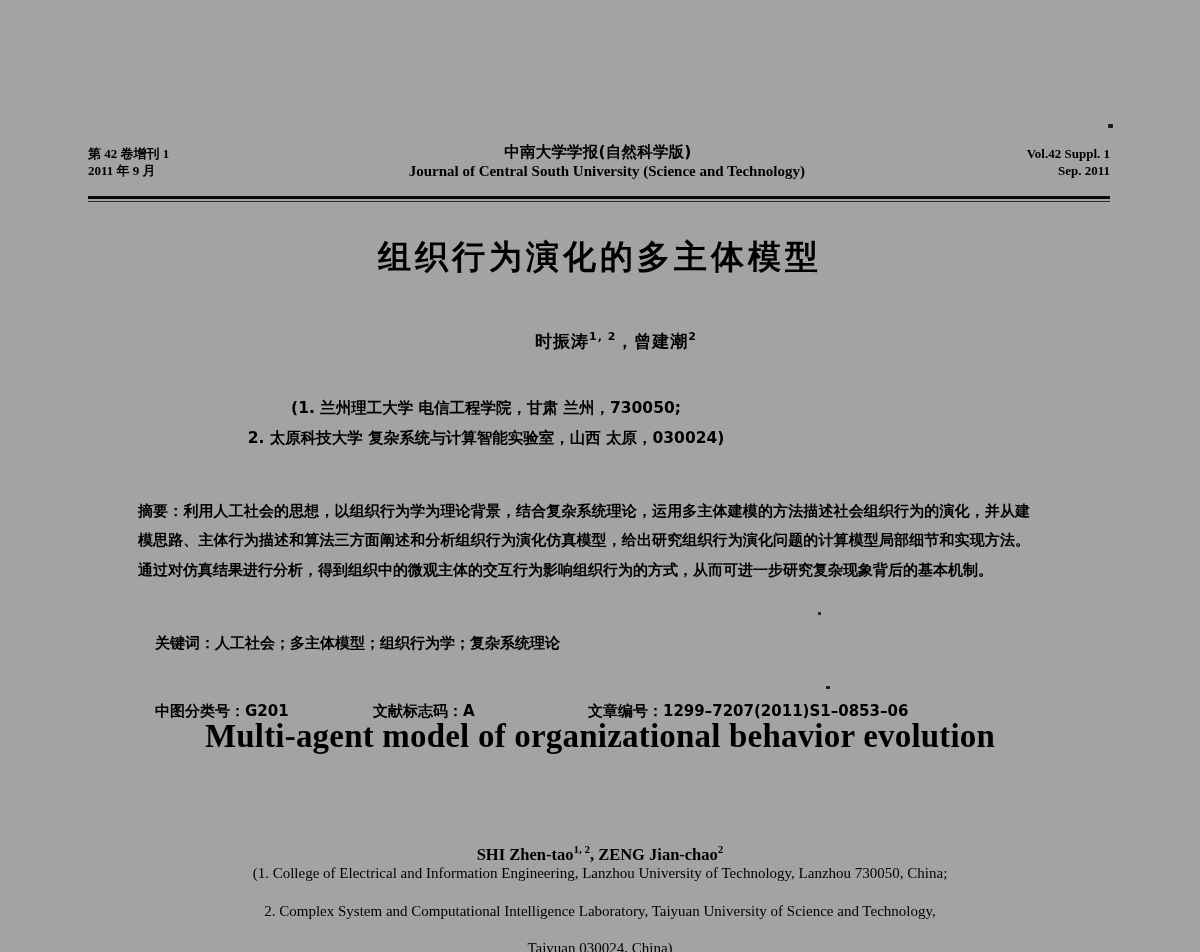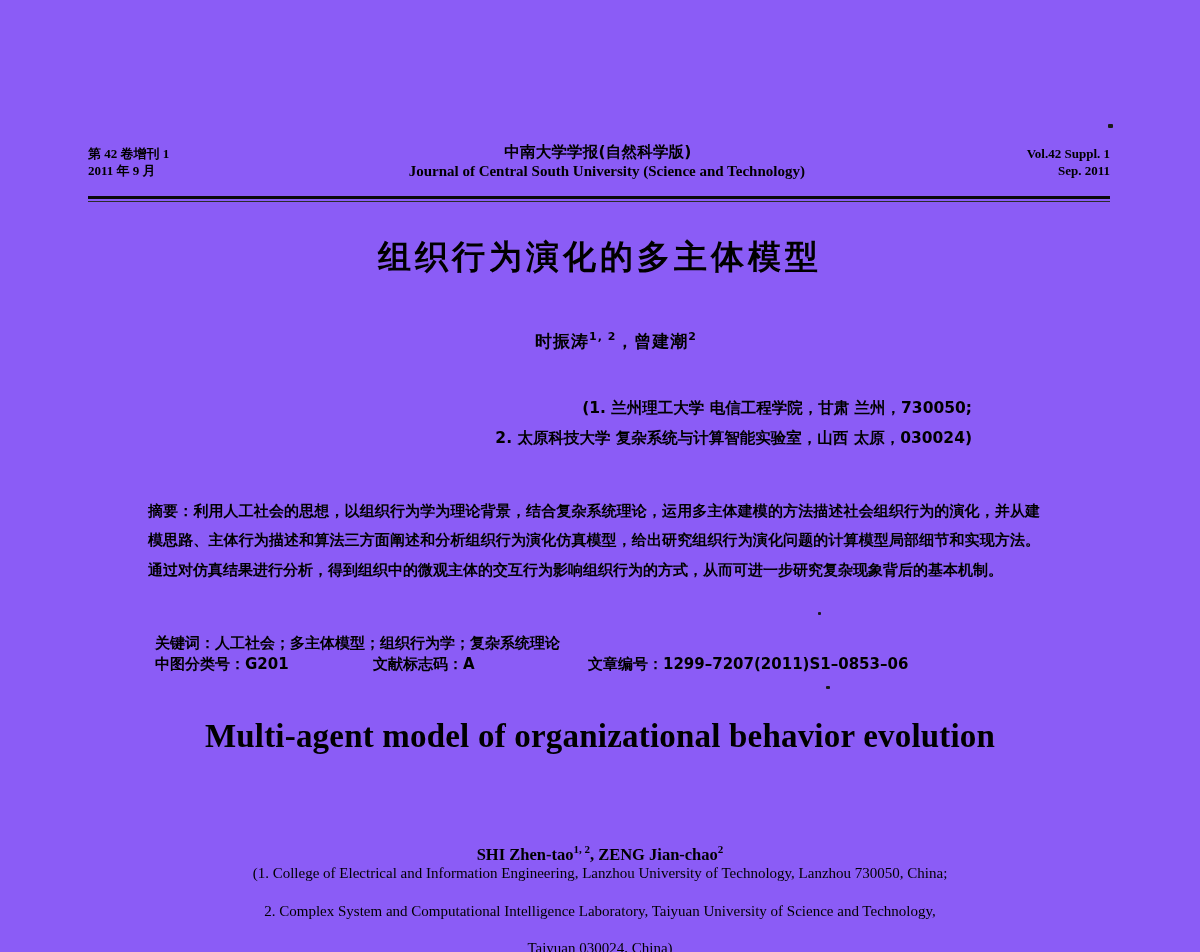--- a/index.html
+++ b/index.html
@@ -13,21 +13,21 @@
     font-family: "Liberation Serif", "DejaVu Serif", serif;
     color: #000000;
     overflow: hidden;
     position: relative;
   }
   .page {
     position: absolute;
     left: 0; top: 0;
     width: 1200px;
     height: 952px;
-    background: #8b5cf6;
+    background: #a3a3a3;
   }
   
   .masthead {
     position: absolute;
     left: 88px;
     top: 142px;
     width: 1022px;
     height: 52px;
   }
   .mast-row {
@@ -99,32 +99,32 @@
     font-weight: bold;
     font-size: 17px;
     letter-spacing: 1px;
   }
   .authors-cn sup { font-size: 11px; font-weight: bold; }
 
   .affil-cn {
     position: absolute;
     left: 0; top: 393px;
     width: 972px;
-    text-align: right;
+    text-align: center;
     font-family: "DejaVu Sans", "Liberation Sans", sans-serif;
     font-size: 15.5px;
     font-weight: bold;
     line-height: 1.95;
   }
   .affil-cn div { white-space: nowrap; }
 
   
   .abs {
     position: absolute;
-    left: 148px;
+    left: 138px;
     top: 497px;
     width: 892px;
     font-family: "DejaVu Sans", "Liberation Sans", sans-serif;
     font-size: 15px;
     font-weight: bold;
     line-height: 1.95;
     text-align: justify;
   }
   .abs-body { text-indent: 0; }
   .kw {
@@ -133,21 +133,21 @@
     top: 629px;
     width: 892px;
     font-family: "DejaVu Sans", "Liberation Sans", sans-serif;
     font-size: 15px;
     font-weight: bold;
     line-height: 1.9;
   }
   .clsline {
     position: absolute;
     left: 155px;
-    top: 650px;
+    top: 697px;
     width: 892px;
     font-family: "DejaVu Sans", "Liberation Sans", sans-serif;
     font-size: 15px;
     font-weight: bold;
     display: flex;
     line-height: 1.9;
   }
   .cls-a { width: 218px; }
   .cls-b { width: 215px; }
   .cls-c { flex: 1; }

